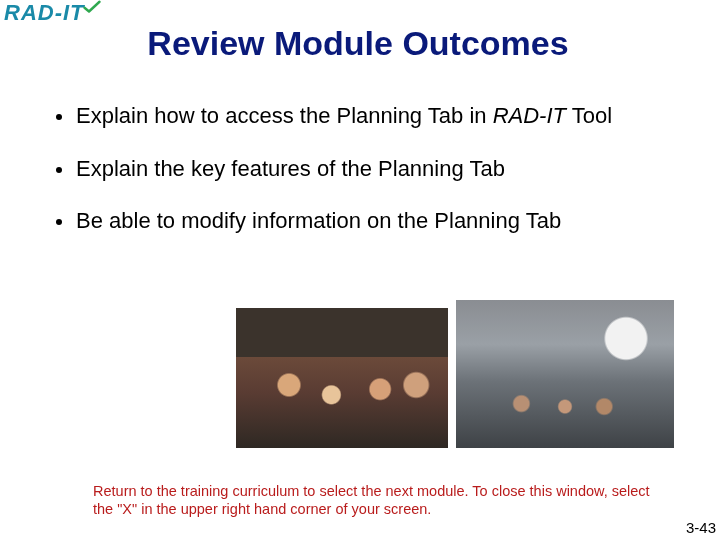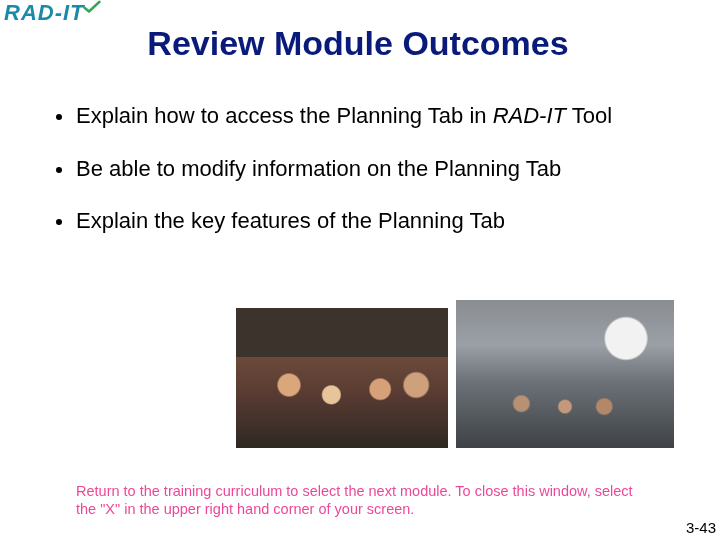--- a/index.html
+++ b/index.html
@@ -99,26 +99,26 @@
   .rightimg .scene-bg {
     background:
       radial-gradient(circle at 78% 26%, #f2f2f2 10%, transparent 11%),
       radial-gradient(circle at 30% 70%, #b89074 4%, transparent 5%),
       radial-gradient(circle at 50% 72%, #c4987a 4%, transparent 5%),
       radial-gradient(circle at 68% 72%, #b28868 4%, transparent 5%),
       linear-gradient(#8a8d92 0%, #9aa0a6 30%, #6c7278 55%, #3e4246 100%);
   }
   .footer-note {
     position: absolute;
-    left: 76px;
+    left: 93px;
     bottom: 22px;
     width: 560px;
     font-size: 14.5px;
     line-height: 1.25;
-    color: #ec4899;
+    color: #b91c1c;
   }
   .page-num {
     position: absolute;
     right: 4px;
     bottom: 4px;
     font-size: 15px;
     color: #000;
   }
 </style>
 </head>
@@ -136,27 +136,27 @@
 <div class="bullets">
   <div class="bullet">
     <div class="dot"></div>
     <div class="btext">
       <span>Explain how to access the Planning Tab in </span><span class="ital">RAD-IT</span><span> Tool</span>
     </div>
   </div>
   <div class="bullet">
     <div class="dot"></div>
     <div class="btext">
-      <span>Be able to modify information on the Planning Tab</span><span class="ital"></span><span></span>
+      <span>Explain the key features of the Planning Tab</span><span class="ital"></span><span></span>
     </div>
   </div>
   <div class="bullet">
     <div class="dot"></div>
     <div class="btext">
-      <span>Explain the key features of the Planning Tab</span><span class="ital"></span><span></span>
+      <span>Be able to modify information on the Planning Tab</span><span class="ital"></span><span></span>
     </div>
   </div>
 </div>
 
 <div class="images">
   <div class="img-box leftimg">
     <div class="scene-bg"></div>
   </div>
   <div class="img-box right rightimg">
     <div class="scene-bg"></div>

